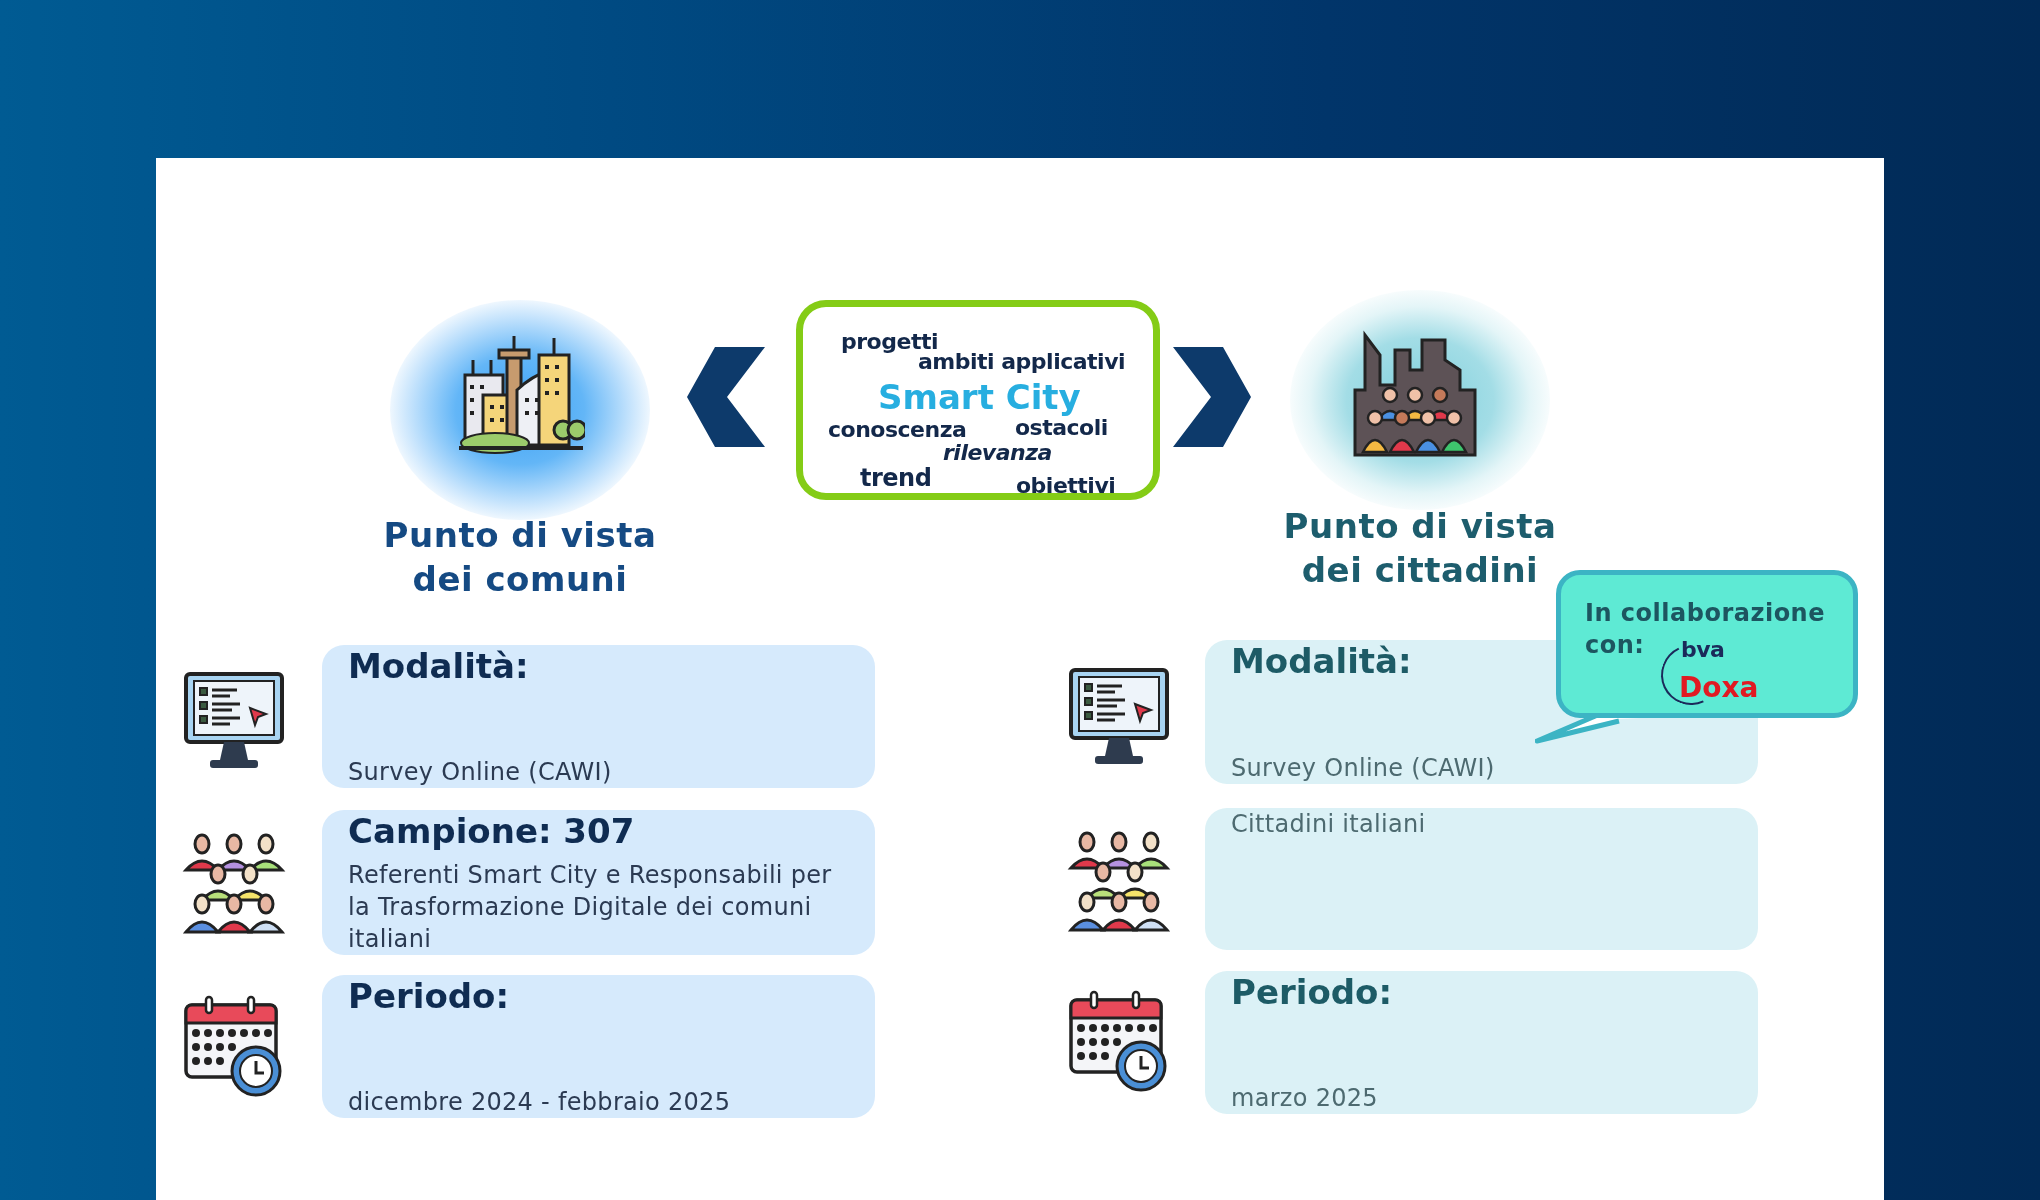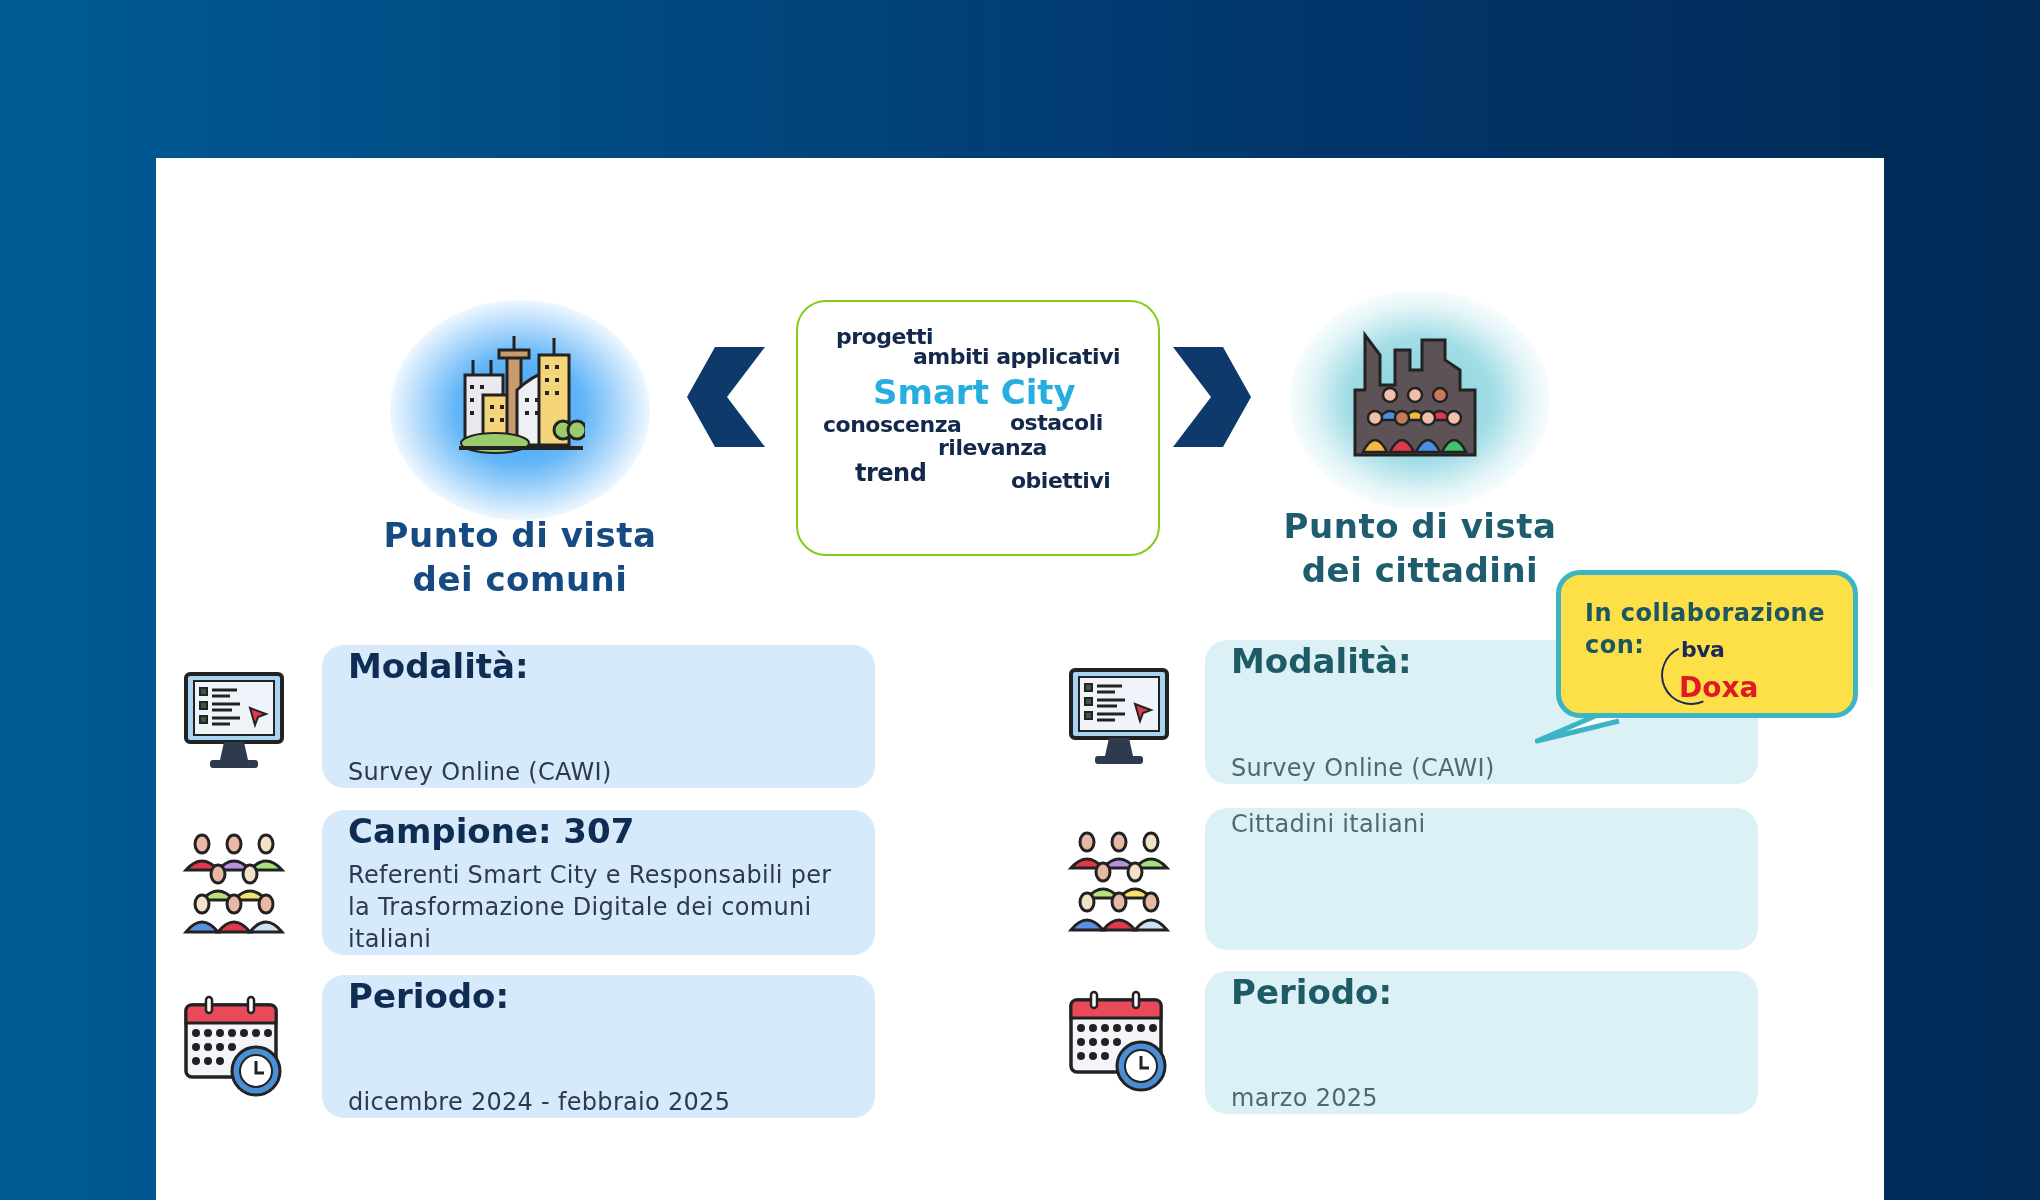--- a/index.html
+++ b/index.html
@@ -35,30 +35,30 @@
   .view-title.left { left: 350px; top: 513px; width: 340px; color: #154a83; }
   .view-title.right { left: 1250px; top: 504px; width: 340px; color: #1d5d6d; }
 
   
   .chev { position: absolute; width: 78px; height: 100px; }
   .chev.left { left: 687px; top: 347px; }
   .chev.right { left: 1173px; top: 347px; }
 
   
   .cloud {
-    position: absolute; left: 796px; top: 300px; width: 364px; height: 256px;
-    border: 2px solid #84cc16; border-radius: 30px; background: #fff;
+    position: absolute; left: 796px; top: 300px; width: 364px; height: 200px;
+    border: 7px solid #84cc16; border-radius: 30px; background: #fff;
   }
   .cloud span { position: absolute; font-weight: bold; color: #13284a; white-space: nowrap; letter-spacing: -0.5px; }
   .w-progetti { left: 38px; top: 22px; font-size: 22px; }
   .w-ambiti { left: 115px; top: 42px; font-size: 22px; }
   .w-smart { left: 75px; top: 70px; font-size: 34px; color: #27aee0 !important; letter-spacing: 0 !important; }
   .w-conoscenza { left: 25px; top: 110px; font-size: 22px; }
   .w-ostacoli { left: 212px; top: 108px; font-size: 22px; }
-  .w-rilevanza { left: 140px; top: 133px; font-size: 22px; }
+  .w-rilevanza { left: 140px; top: 133px; font-size: 22px; font-style: italic; }
   .w-trend { left: 57px; top: 157px; font-size: 24px; }
   .w-obiettivi { left: 213px; top: 166px; font-size: 22px; }
 
   
   .box {
     position: absolute; width: 553px; border-radius: 22px;
     padding-left: 26px;
     display: flex; flex-direction: column; justify-content: space-between;
   }
   .box.blue { background: #d6eafc; }
@@ -68,21 +68,21 @@
   .box.blue .label { color: #0f2c52; }
   .box.blue .desc { color: #2b3a52; }
   .box.teal .label { color: #1d5b66; }
   .box.teal .desc { color: #4d6a70; }
 
   .icon { position: absolute; width: 104px; height: 104px; }
 
   
   .bubble {
     position: absolute; left: 1556px; top: 570px; width: 302px; height: 148px;
-    border: 5px solid #3cb4c4; border-radius: 24px; background: #fde047;
+    border: 5px solid #3cb4c4; border-radius: 24px; background: #5eead4;
     padding: 22px 0 0 24px;
   }
   .bubble .btext { font-weight: bold; font-size: 24px; line-height: 32px; color: #1d5560; letter-spacing: 0.5px; }
   .bubble .brand-bva { position: absolute; left: 120px; top: 62px; font-size: 22px; color: #1b2a5a; font-weight: bold; letter-spacing: -0.5px; }
   .bubble .brand-doxa { position: absolute; left: 118px; top: 96px; font-size: 28px; color: #e01a22; font-weight: bold; }
   .bubble .brand-arc { position: absolute; left: 100px; top: 70px; width: 60px; height: 60px; border: 2.5px solid #1b2a5a; border-radius: 50%; border-right-color: transparent; border-top-color: transparent; transform: rotate(20deg); }
   .tail { position: absolute; left: 1535px; top: 705px; width: 130px; height: 40px; }
 </style>
 </head>
 <body>

